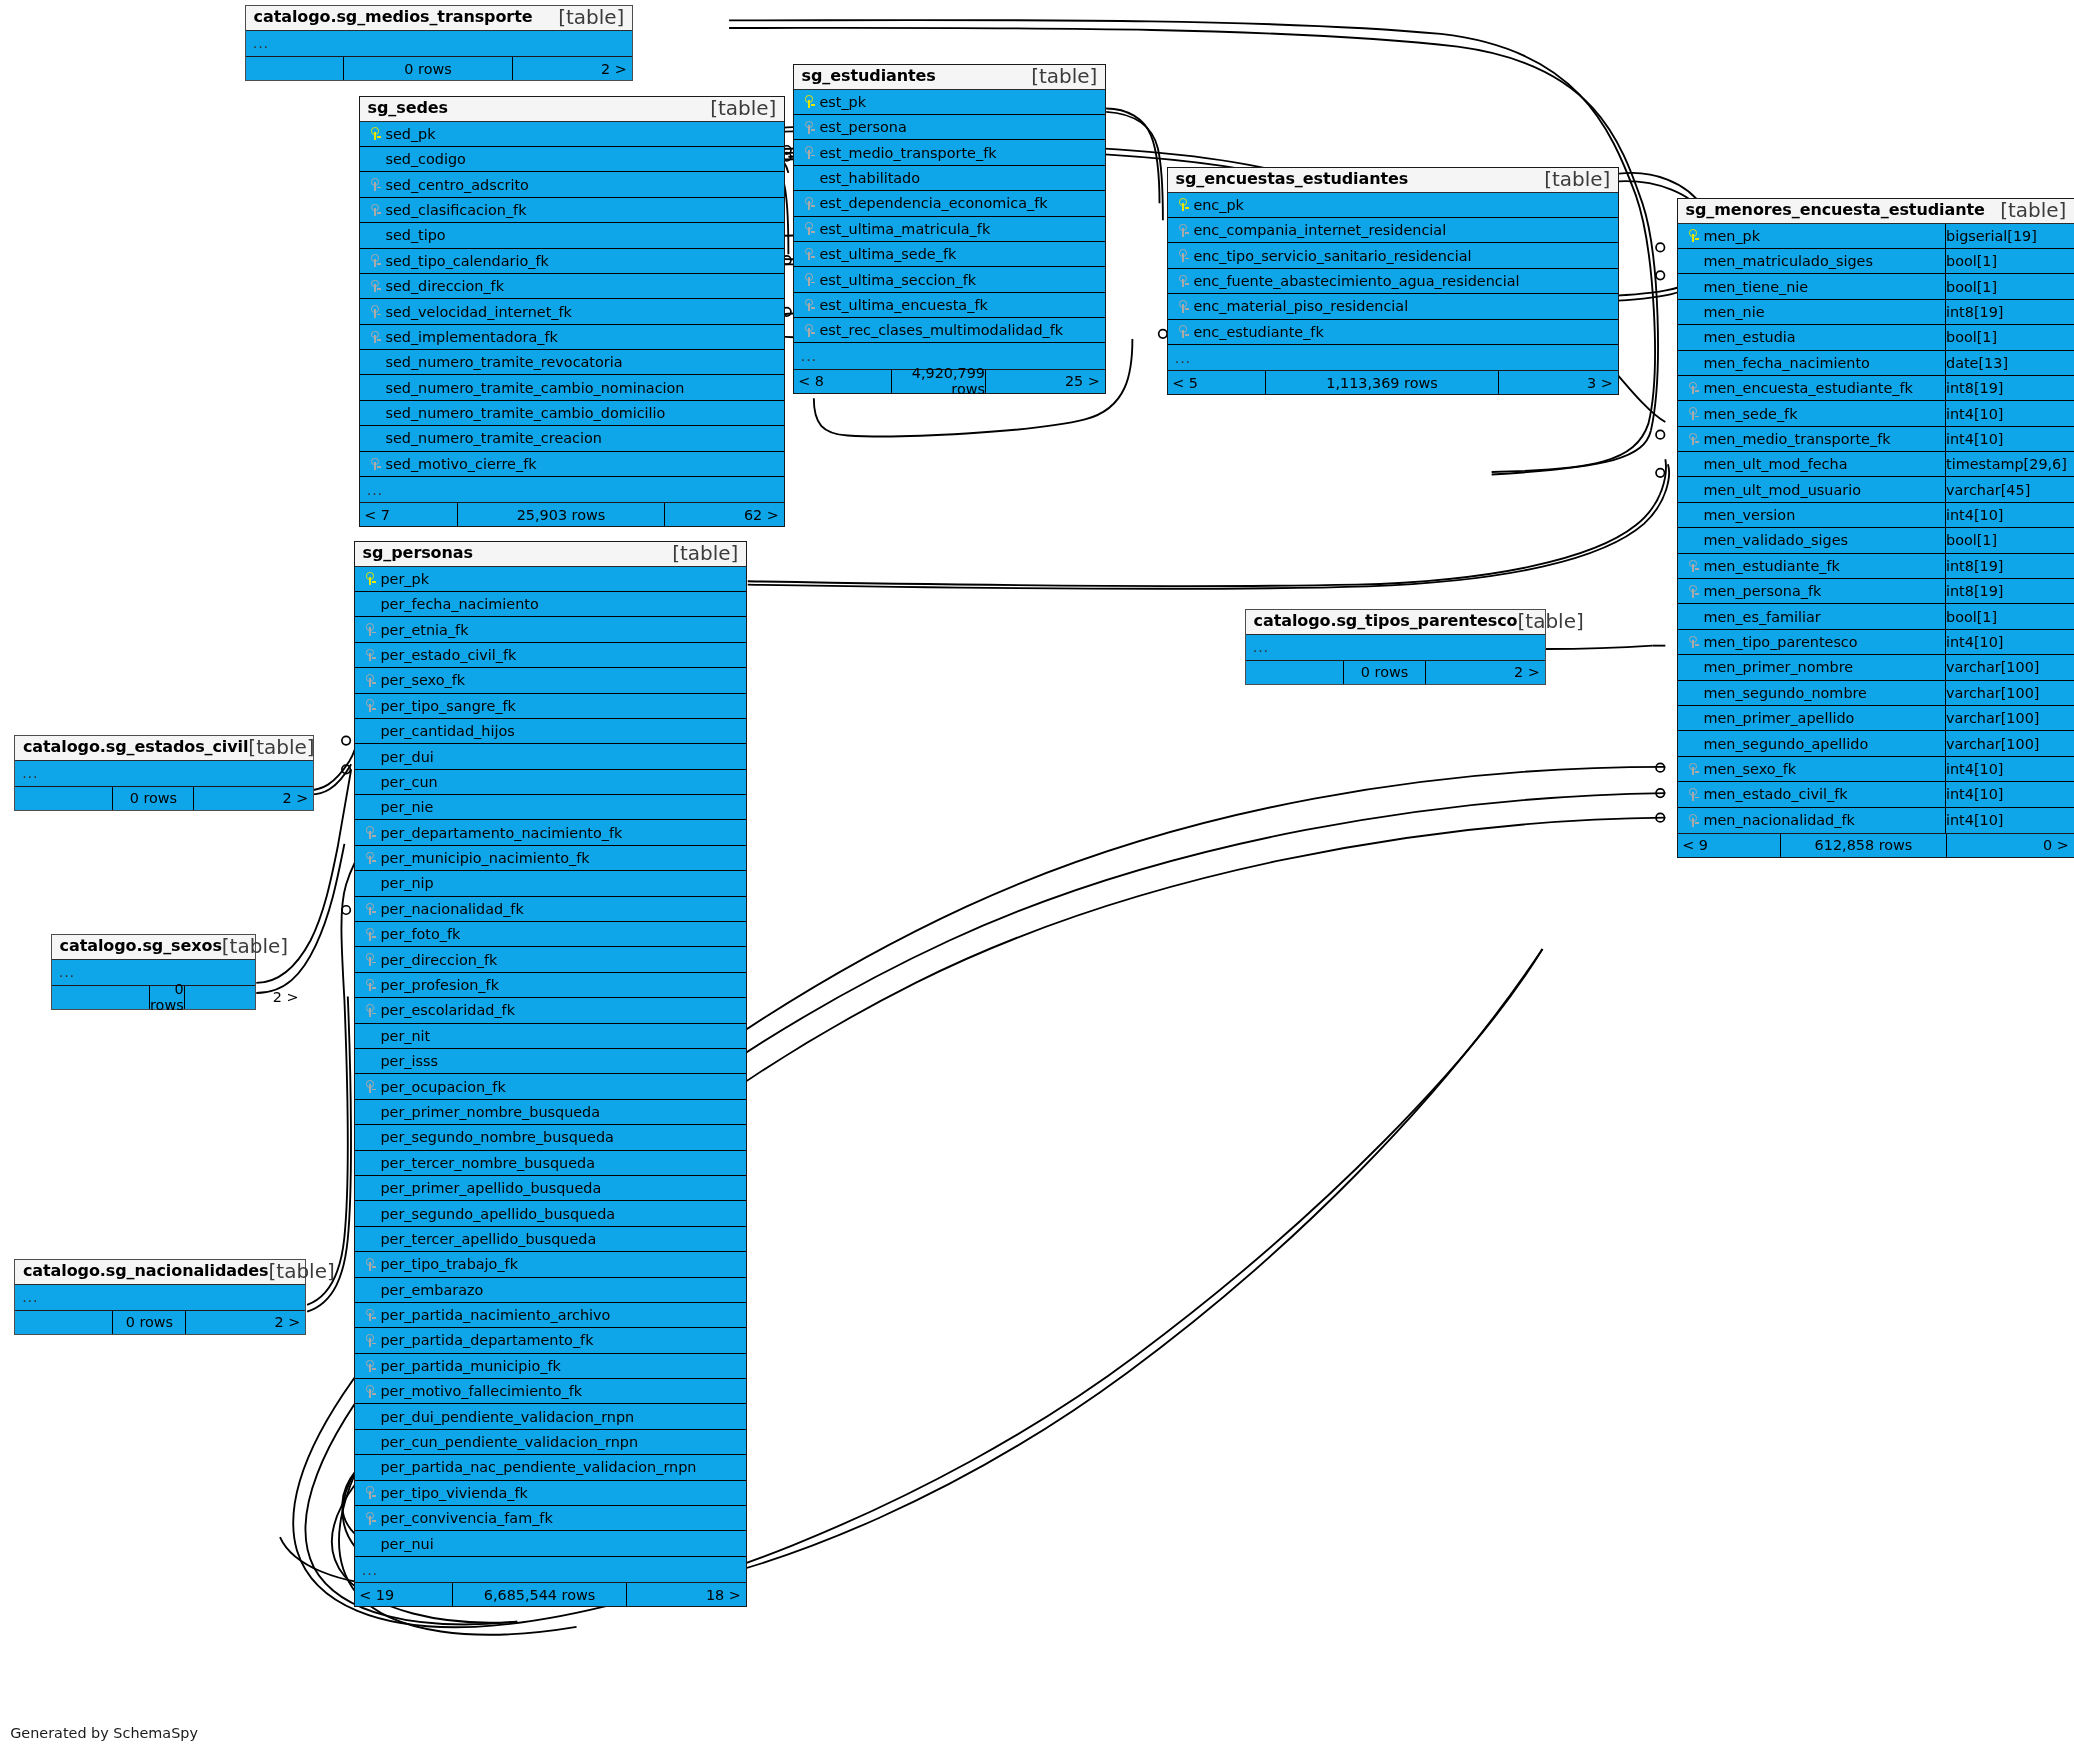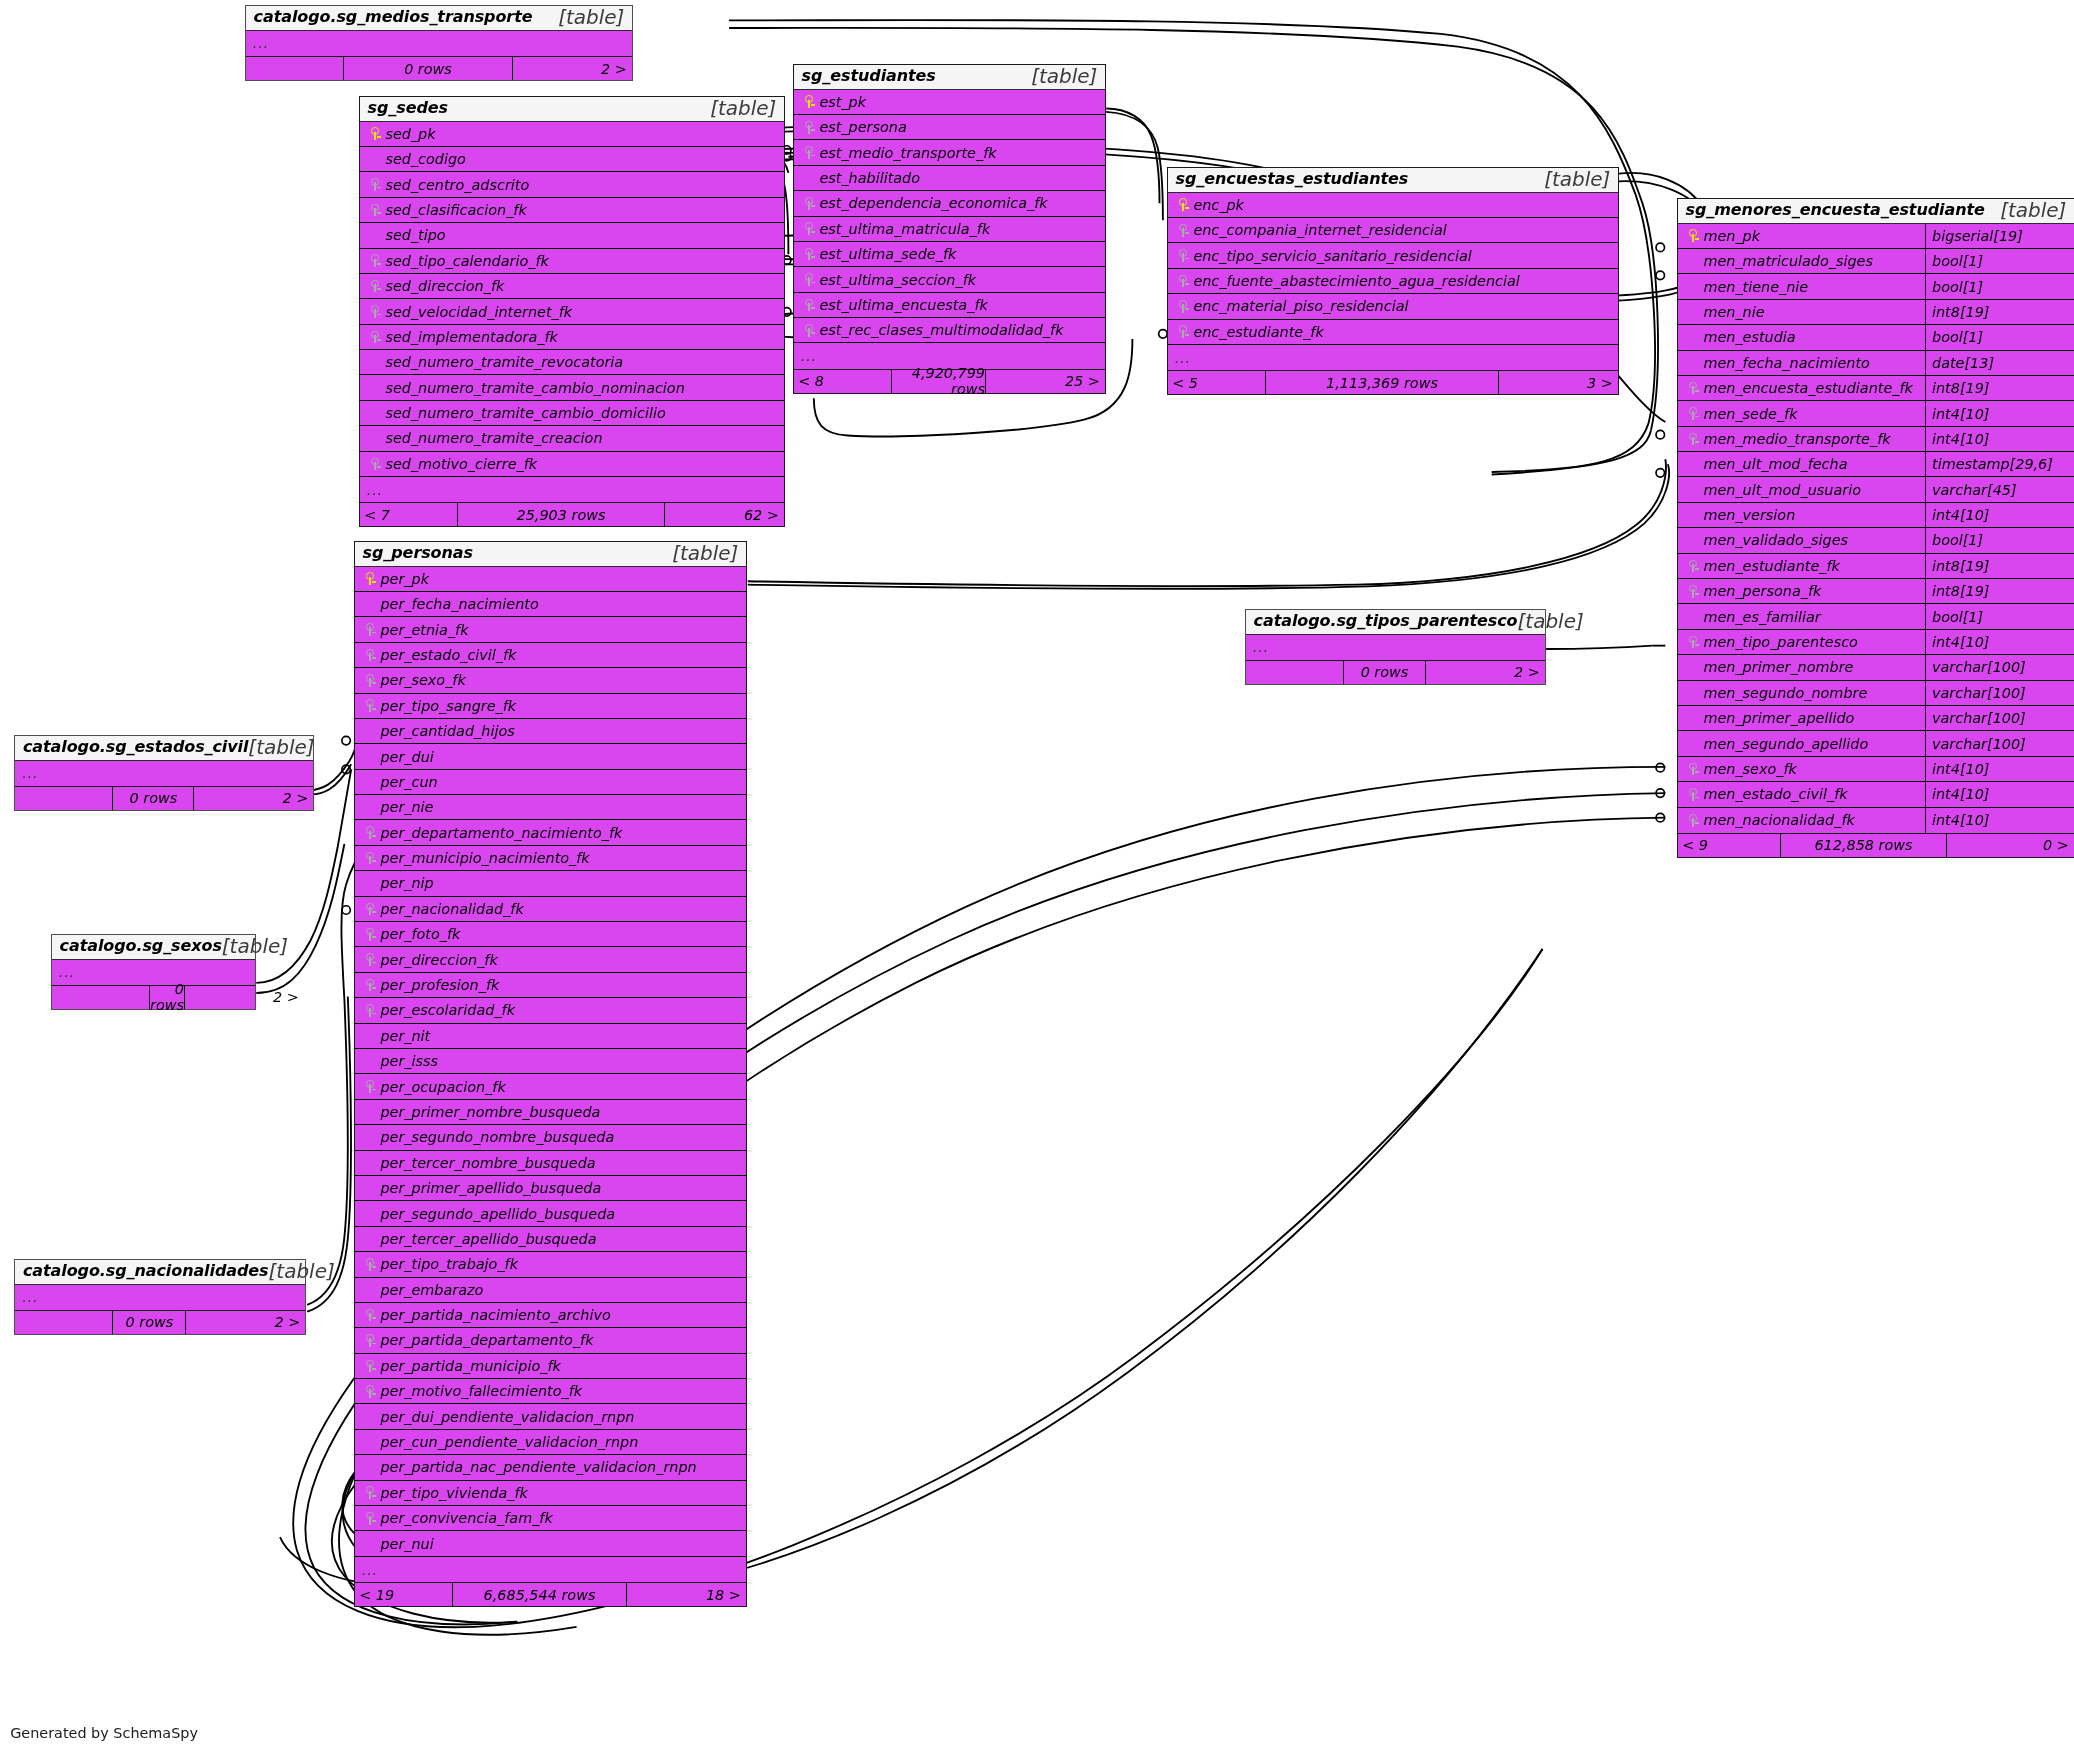--- a/index.html
+++ b/index.html
@@ -4,24 +4,23 @@
 <style>
   html,body{margin:0;padding:0;background:#ffffff;}
   body{
     width:2075px;height:1759px;position:relative;overflow:hidden;
     font-family:"DejaVu Sans","Liberation Sans",sans-serif;
     color:#000;
   }
   #edges{position:absolute;left:0;top:0;width:2075px;height:1759px;pointer-events:none;}
   .tbl{
     position:absolute;
-    background:#d946ef;
+    background:#0ea5e9;
     border:1.7px solid #4d4d4d;
     box-sizing:border-box;
-    font-style:italic;
   }
   .tbl.emph{border:1.7px solid #1a1a1a;}
   .thead{
     background:#f5f5f5;
     border-bottom:1.7px solid #2b2b2b;
     display:flex;align-items:center;justify-content:space-between;
     padding:3.4px 7.6px 4.2px 7.6px;
     font-weight:bold;font-size:16px;line-height:16px;
     letter-spacing:-0.1px;
   }
@@ -32,24 +31,23 @@
     height:25.4px;
     border-bottom:0.8px solid #000;
     box-sizing:border-box;
     font-size:14.4px;
   }
   .row:last-child{border-bottom:none;}
   .rname{display:flex;align-items:center;flex:1 1 auto;padding-left:6.8px;min-width:0;white-space:nowrap;overflow:hidden;}
   .rtype{
     flex:0 0 auto;
     border-left:0.8px solid #000;
-    padding-left:6px;
     height:100%;
     display:flex;align-items:center;
-    width:149px;
+    width:129px;
     box-sizing:border-box;
     font-size:14.4px;
   }
   .keyslot{width:18.6px;flex:0 0 18.6px;display:flex;align-items:center;justify-content:center;}
   .key{display:inline-block;width:9.3px;height:12.7px;position:relative;}
   .key i{
     position:absolute;left:2.5px;top:4.2px;width:2.5px;height:8.5px;background:#aaaaaa;
   }
   .key b{
     position:absolute;left:0px;top:0px;width:7.6px;height:7.6px;border:1.7px solid #aaaaaa;border-radius:50%;

